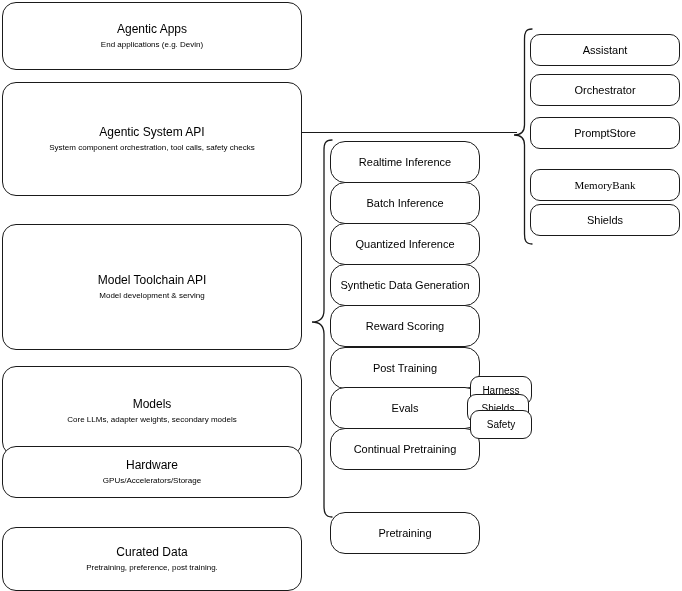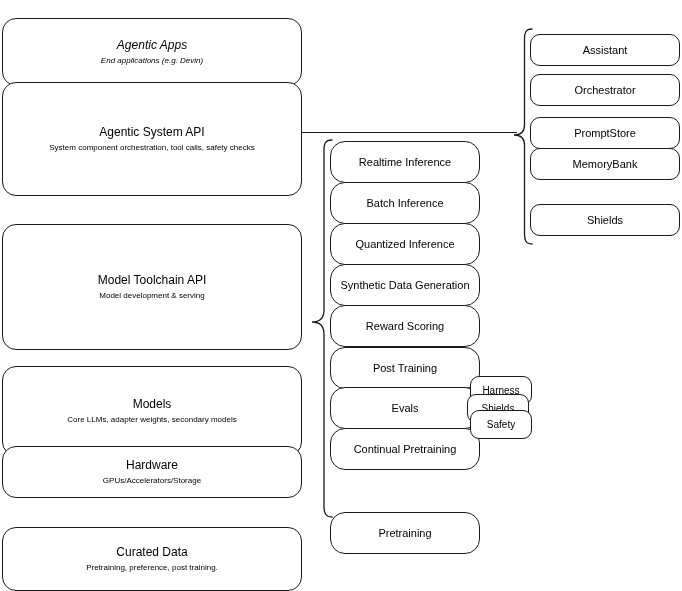--- a/index.html
+++ b/index.html
@@ -93,21 +93,21 @@
 
   
   .brace { position: absolute; }
   .brace svg { display: block; }
 </style>
 </head>
 <body>
 
 <div id="canvas">
 
-  <div class="rbox stack-box" style="top:18px; height:68px;font-style:italic;">
+  <div class="rbox stack-box" style="top:2px; height:68px;">
     <div class="title">Agentic Apps</div>
     <div class="subtitle">End applications (e.g. Devin)</div>
   </div>
 
   <div class="rbox stack-box" style="top:82px; height:114px;">
     <div class="title">Agentic System API</div>
     <div class="subtitle">System component orchestration, tool calls, safety checks</div>
   </div>
 
   <div class="rbox stack-box" style="top:224px; height:126px;">
@@ -184,20 +184,20 @@
 
   <div class="rbox right-box" style="top:34px;">
     <div class="title">Assistant</div>
   </div>
   <div class="rbox right-box" style="top:74px;">
     <div class="title">Orchestrator</div>
   </div>
   <div class="rbox right-box" style="top:117px;">
     <div class="title">PromptStore</div>
   </div>
-  <div class="rbox right-box" style="top:148px;">
+  <div class="rbox right-box" style="top:169px;font-family:Liberation Serif, serif;">
     <div class="title">MemoryBank</div>
   </div>
   <div class="rbox right-box" style="top:204px;">
     <div class="title">Shields</div>
   </div>
 
 </div>
 
 </body></html>

